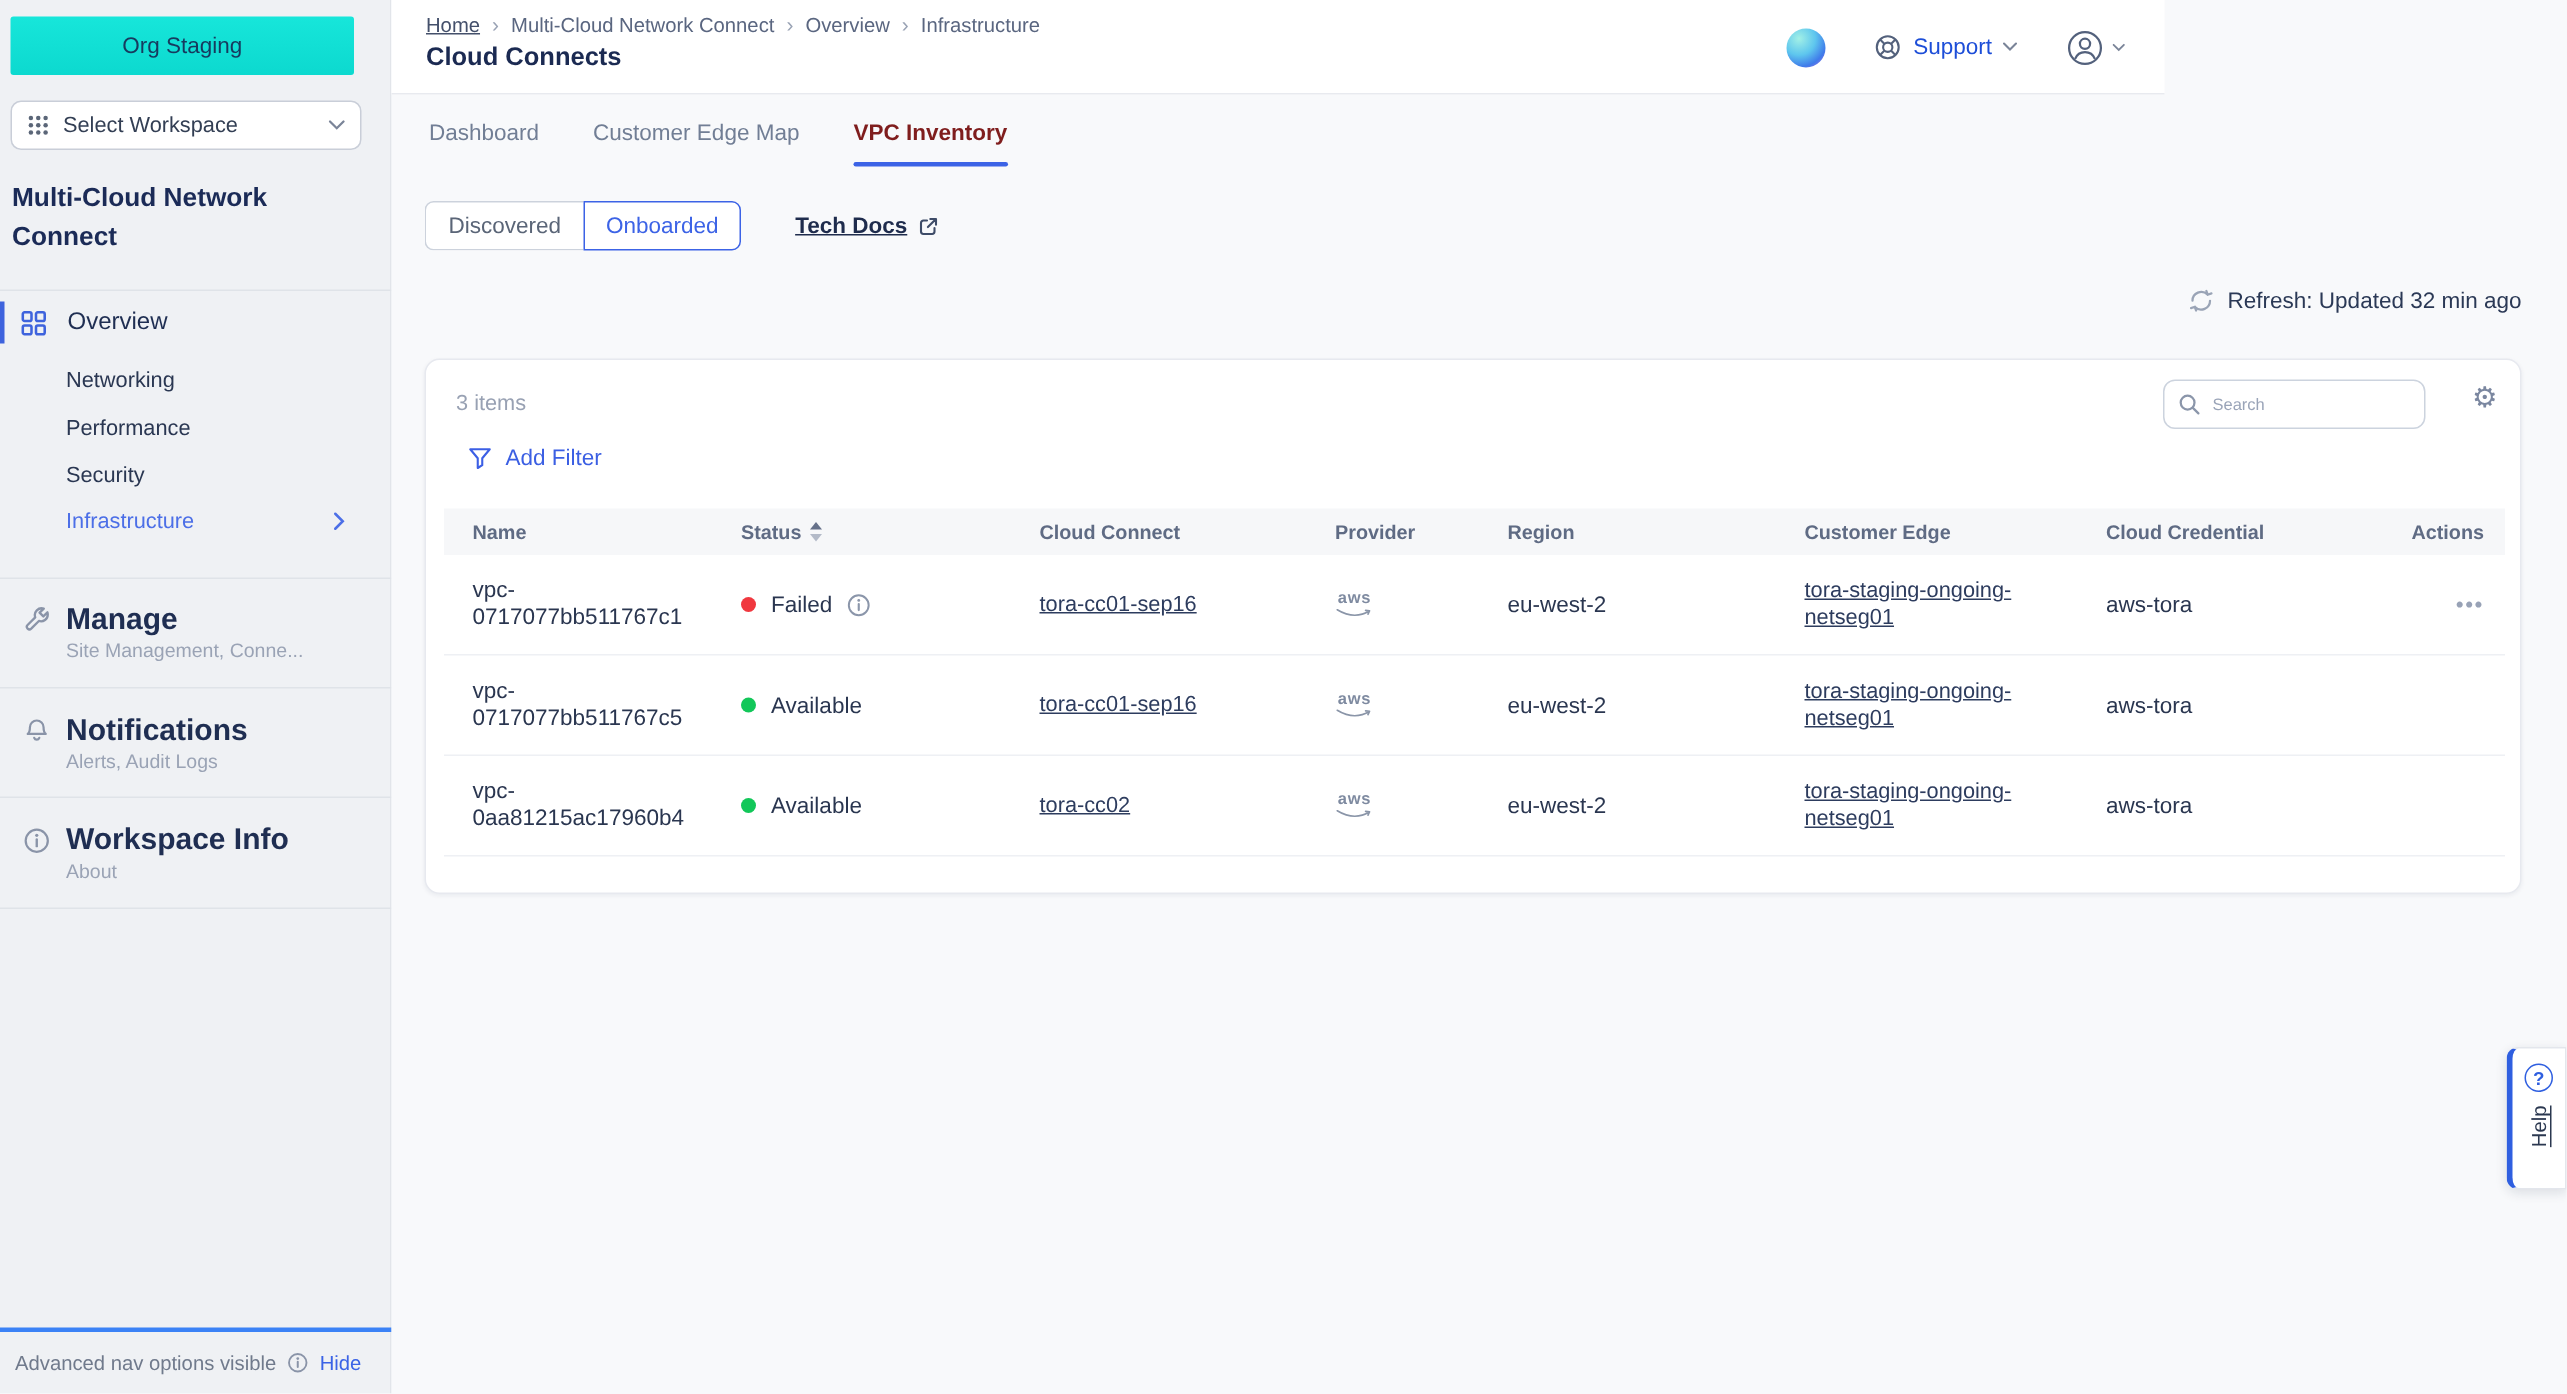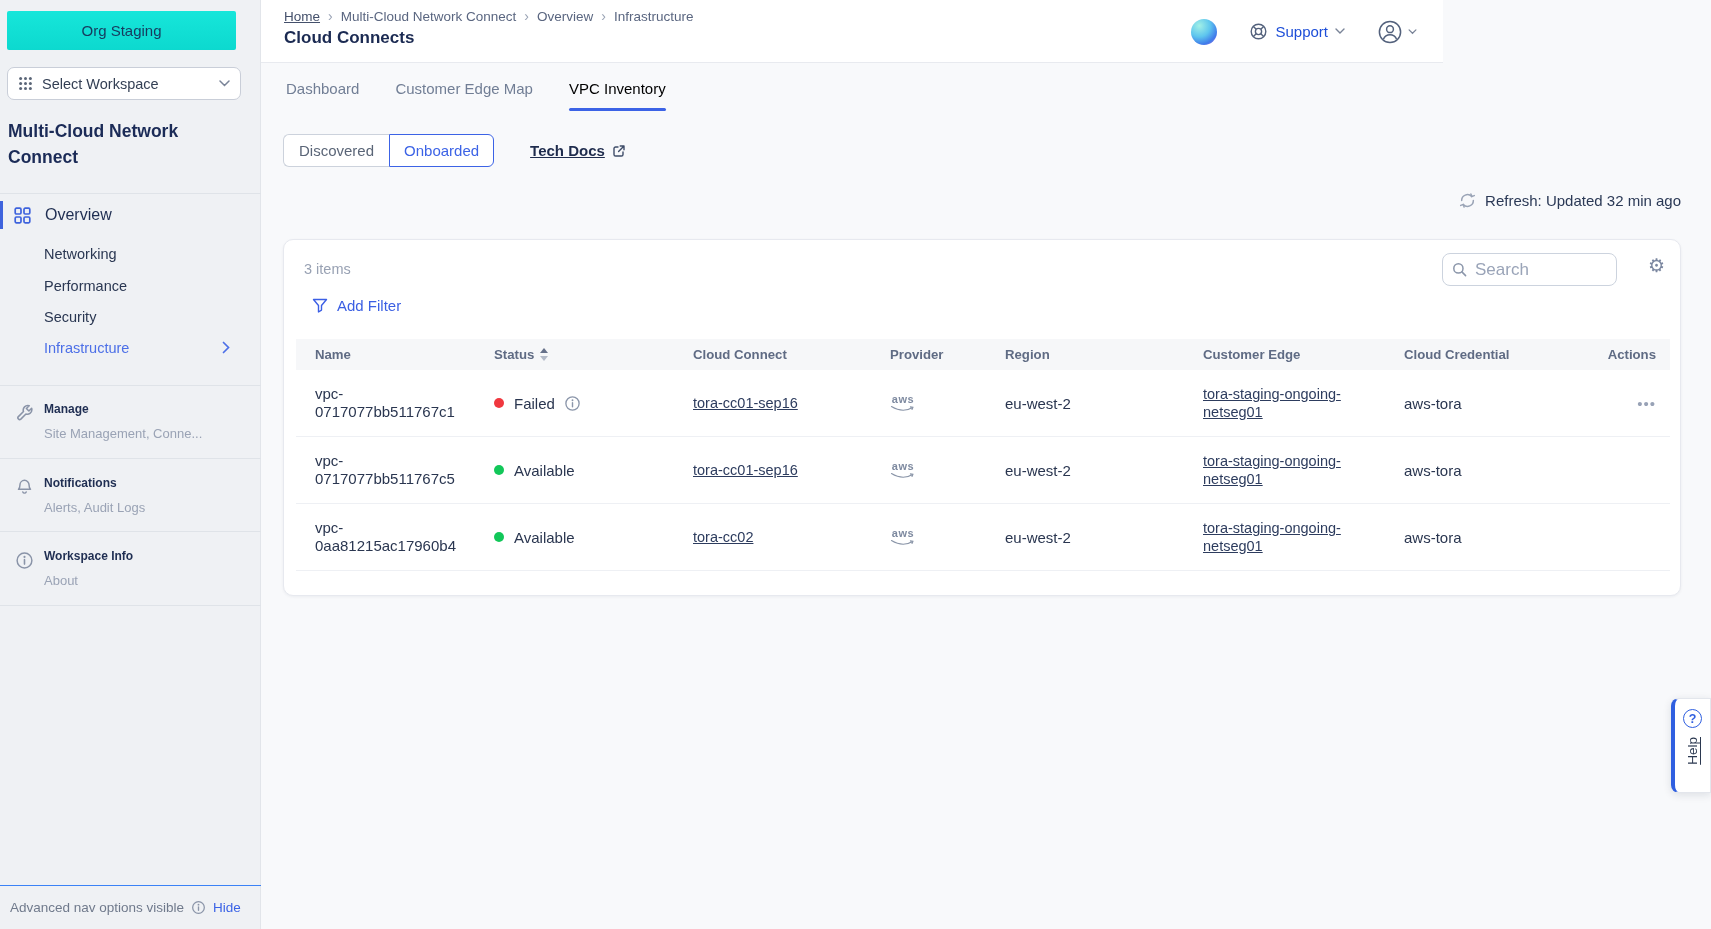--- a/index.html
+++ b/index.html
@@ -26,25 +26,25 @@
   .nav-blue-bar { position:absolute; left:0; top:2px; width:3px; height:28px; background:#3e63dd; }
   .nav-overview-row svg { margin-left:14px; }
   .nav-overview-row .lbl { margin-left:14px; font-size:16px; font-weight:500; color:#1f2e52; }
   .nav-sub { position:absolute; left:44px; height:20px; font-size:14.5px; color:#2a3752;
              cursor:pointer; display:flex; align-items:center; }
   .nav-sub.active { color:#4c6fe7; }
   .nav-sub .chev { position:absolute; left:178px; top:3px; }
 
   .sb-section { position:absolute; left:0; width:261px; cursor:pointer; }
   .sb-section .icon { position:absolute; left:15px; top:2px; }
-  .sb-section .lbl { position:absolute; left:44px; top:0; font-size:12px; font-weight:600; color:#1f2e52; }
+  .sb-section .lbl { position:absolute; left:44px; top:0; font-size:20px; font-weight:600; color:#1f2e52; }
   .sb-section .sub { position:absolute; left:44px; top:24px; font-size:13px; color:#9aa3b5; white-space:nowrap; }
 
   .sb-footer { position:absolute; left:0; bottom:0; width:261px; height:44px;
-               border-top:1px solid #3b82f6; display:flex; align-items:center; padding:0 10px; gap:7px; }
+               border-top:3px solid #3b82f6; display:flex; align-items:center; padding:0 10px; gap:7px; }
   .sb-footer .txt { font-size:13.5px; color:#707a8c; }
   .sb-footer .hide { font-size:13.5px; color:#3b63e6; cursor:pointer; }
 
   
   .main { position:absolute; left:261px; top:0; width:1450px; height:929px; background:#f8f9fb; }
   .top-strip { position:absolute; left:0; top:0; width:1182px; height:63px; background:#fff;
                border-bottom:1px solid #e8eaef; }
   .breadcrumb { position:absolute; left:23px; top:8px; display:flex; align-items:center; gap:8px;
                 font-size:13.5px; color:#5a6680; }
   .breadcrumb .home { color:#44506b; text-decoration:underline; cursor:pointer; }
@@ -52,21 +52,21 @@
   .breadcrumb .crumb { cursor:pointer; }
   .page-title { position:absolute; left:23px; top:28px; font-size:17px; font-weight:600; color:#1b2a52; }
   .top-right { position:absolute; right:26px; top:0; height:63px; display:flex; align-items:center; gap:32px; }
   .avatar-orb { width:26px; height:26px; border-radius:50%; cursor:pointer;
       background:radial-gradient(circle at 32% 26%, #a2f0e6 0%, #5ec6ee 42%, #3f7bea 72%, #bb6ae0 100%); }
   .support { display:flex; align-items:center; gap:7px; cursor:pointer; font-size:15px; color:#1d4ed8; }
   .profile { display:flex; align-items:center; gap:5px; cursor:pointer; }
 
   .tabs { position:absolute; left:25px; top:80px; display:flex; gap:36px; }
   .tab { position:relative; padding-bottom:14px; font-size:15px; color:#717e95; cursor:pointer; }
-  .tab.active { color:#000000; font-weight:400; }
+  .tab.active { color:#7f1d1d; font-weight:700; }
   .tab.active::after { content:""; position:absolute; left:0; right:0; bottom:0; height:3px;
                        border-radius:3px; background:#3c63e6; }
 
   .toggle-row { position:absolute; left:22px; top:134px; display:flex; align-items:center;justify-content:space-between; }
   .seg-btn { height:33px; background:#fff; font-family:inherit; font-size:15px; cursor:pointer; }
   .seg-discovered { padding:0 15px; border:1px solid #ccd2dc; border-right:none;
                     border-radius:6px 0 0 6px; color:#5a6577; }
   .seg-onboarded { padding:0 14px; border:1.5px solid #3c63e6; border-radius:0 6px 6px 0;
                    color:#3c63e6; font-weight:500; }
   .tech-docs { margin-left:36px; display:flex; align-items:center; gap:7px; cursor:pointer; }
@@ -76,21 +76,21 @@
                  cursor:pointer; }
   .refresh-row .lbl { font-size:15px; color:#2b3956; }
 
   
   .card { position:absolute; left:22px; top:239px; width:1398px; height:357px; background:#fff;
           border:1px solid #e7e9ef; border-radius:10px; box-shadow:0 1px 3px rgba(20,30,60,.06); }
   .items-count { position:absolute; left:20px; top:21px; font-size:14.5px; color:#98a1b3; }
   .search-box { position:absolute; right:63px; top:13px; width:175px; height:33px; background:#fff;
                 border:1px solid #ccd3de; border-radius:8px; display:flex; align-items:center; padding:0 9px; }
   .search-box input { border:none; outline:none; width:120px; margin-left:8px; font-family:inherit;
-                      font-size:17px; color:#39435a; background:transparent; }
+                      font-size:11px; color:#39435a; background:transparent; }
   .search-box input::placeholder { color:#9aa4b8; }
   .gear { position:absolute; right:15px; top:16px; font-size:19px; color:#7b87a0; cursor:pointer;
           line-height:1; }
   .add-filter { position:absolute; left:28px; top:57px; display:flex; align-items:center; gap:9px;
                 cursor:pointer; }
   .add-filter .lbl { font-size:15px; font-weight:500; color:#3b5fe3; }
 
   .table { position:absolute; left:12px; top:99px; width:1374px; }
   .tr { display:grid; grid-template-columns:179px 199px 197px 115px 198px 201px 190px 1fr; }
   .thead { height:31px; background:#f6f7f9; align-items:center; }

